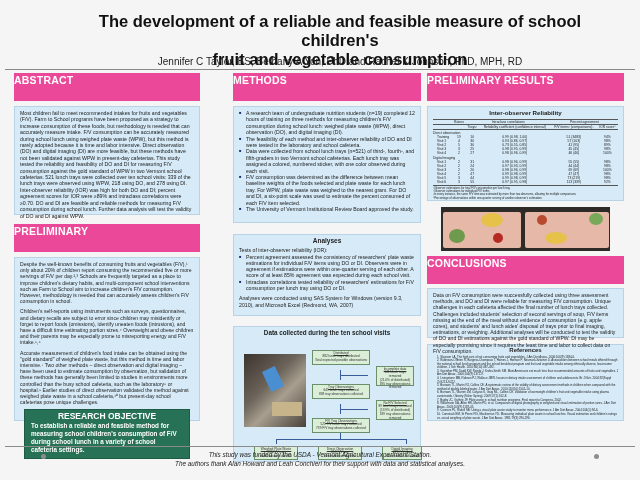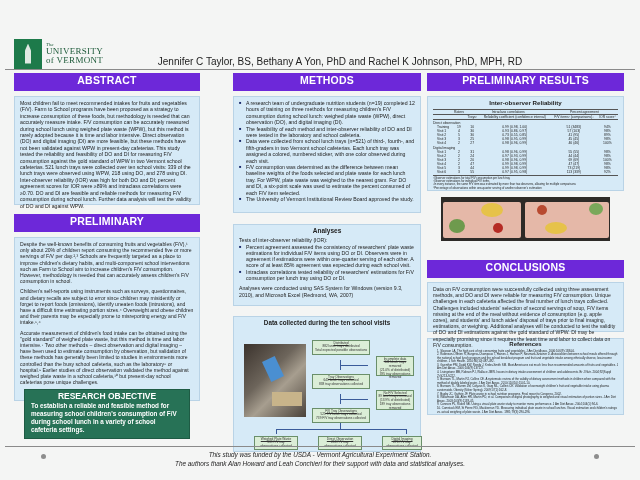--- a/index.html
+++ b/index.html
@@ -14,21 +14,21 @@
   .logo-the { font-size: 5px; font-style: italic; }
   .logo-l1 { font-size: 9px; letter-spacing: 0.3px; }
   .logo-l2 { font-size: 9px; letter-spacing: 0.3px; }
 
   .title { position: absolute; left: 70px; top: 12px; width: 540px; text-align: center; font-size: 16.5px; font-weight: bold; line-height: 19px; color: #111; }
   .authors { position: absolute; left: 120px; top: 56px; width: 440px; text-align: center; font-size: 10px; line-height: 12px; color: #222; }
 
   .hr { position: absolute; left: 5px; width: 630px; height: 1px; background: #8a8a8a; }
 
   .col { position: absolute; top: 73px; }
-  .sec-head { background: #6d28d9; color: #fff; font-weight: bold; text-align: center; font-size: 10.5px; height: 18px; line-height: 14px; letter-spacing: 0.2px; }
+  .sec-head { background: #ec4899; color: #fff; font-weight: bold; text-align: left; font-size: 10.5px; height: 28px; line-height: 14px; letter-spacing: 0.2px; }
   .box { background: #d6eaf7; border: 1px solid #b9d3e6; font-size: 5.3px; line-height: 6.5px; color: #222; padding: 3px 5px; }
   .box p { margin-bottom: 4px; }
   .box ul { list-style: none; }
   .box li { position: relative; padding-left: 7px; }
   .box li::before { content: "\25A0"; position: absolute; left: 0; top: 0; font-size: 4px; color: #1a2a6c; }
   .sub-title { text-align: center; font-weight: bold; font-size: 6.5px; margin-bottom: 3px; }
 
   .objective { background: #277256; color: #fff; margin: 3px 4px 2px; padding: 3px 6px 4px; border: 1px solid #1e5b44; }
   .objective .oh { text-align: center; font-weight: bold; font-size: 8.5px; margin-bottom: 2px; }
   .objective .ob { font-weight: bold; font-size: 6.3px; line-height: 8px; }
@@ -59,27 +59,23 @@
   .refs li { padding-left: 5px; }
   .refs li::before { content: none; }
 
   .footer { position: absolute; left: 0; top: 451px; width: 640px; text-align: center; font-size: 6.4px; font-style: italic; line-height: 8.5px; color: #222; }
   .dot { position: absolute; top: 454px; width: 5px; height: 5px; border-radius: 50%; background: #8d8d8d; }
 </style>
 </head>
 <body>
 
 <div class="header">
-  <div class="logo">
-    <div class="logo-mark"></div>
-    <div class="logo-text">
-      <div class="logo-the">The</div>
-      <div class="logo-l1">UNIVERSITY</div>
-      <div class="logo-l2">of VERMONT</div>
-    </div>
+  <div class="title">
+    <div>The development of a reliable and feasible measure of school children's</div>
+    <div>fruit and vegetable consumption</div>
   </div>
   <div class="authors">
     <div>Jennifer C Taylor, BS, Bethany A Yon, PhD and Rachel K Johnson, PhD, MPH, RD</div>
   </div>
 </div>
 <div class="hr" style="top:69px"></div>
 
 <div class="col" style="left:14px; width:186px;">
   <div class="sec-head">ABSTRACT</div>
   <div class="box" style="margin-top:5px; height:109px; font-size:5.2px; line-height:6.4px;">
@@ -312,21 +308,21 @@
     <div class="tray2" style="left:2px; width:78px;"></div>
     <div class="tray2" style="left:84px; width:84px;"></div>
     <div class="food" style="left:8px; top:22px; width:16px; height:14px; background:#6e9a4d;"></div>
     <div class="food" style="left:40px; top:6px; width:22px; height:14px; background:#e6c24a;"></div>
     <div class="food" style="left:52px; top:26px; width:10px; height:10px; background:#b52b24;"></div>
     <div class="food" style="left:96px; top:8px; width:10px; height:10px; background:#b84a30;"></div>
     <div class="food" style="left:104px; top:25px; width:22px; height:12px; background:#e6c24a;"></div>
     <div class="food" style="left:148px; top:6px; width:14px; height:12px; background:#7aa85a;"></div>
   </div>
 
-  <div class="sec-head" style="margin-top:19px;">CONCLUSIONS</div>
+  <div class="sec-head" style="margin-top:5px;">CONCLUSIONS</div>
   <div class="box" style="margin-top:4px; height:50px; font-size:5.1px; line-height:6.2px;">
     <p>Data on F/V consumption were successfully collected using three assessment methods, and DO and DI were reliable for measuring F/V consumption. Unique challenges in each cafeteria affected the final number of lunch trays collected. Challenges included students' selection of second servings of soup, F/V items missing at the end of the meal without evidence of consumption (e.g. apple cores), and students' and lunch aides' disposal of trays prior to final imaging, estimations, or weighing. Additional analyses will be conducted to test the validity of DO and DI estimations against the gold standard of WPW. DI may be especially promising since it requires the least time and labor to collect data on F/V consumption.</p>
   </div>
 
   <div class="box" style="margin-top:6px; height:77px; padding:2px 4px;">
     <div class="sub-title" style="font-size:6px; margin-bottom:2px;">References</div>
     <ul class="refs">
       <li>1. Slawson LA. The high cost of not consuming fruits and vegetables. J Am Diet Assoc. 2006;106(9):1384-6.</li>
       <li>2. Robinson-O'Brien R, Burgess-Champoux T, Haines J, Hannan P, Neumark-Sztainer D. Associations between school meals offered through the national school lunch program and the school breakfast program and fruit and vegetable intake among ethnically diverse, low-income children. J Sch Health. 2010;80(10):487-492.</li>
       <li>3. Guenther PM, Dodd KW, Reedy J, Krebs-Smith SM. Most Americans eat much less than recommended amounts of fruits and vegetables. J Am Diet Assoc. 2006;106(9):1371-9.</li>

